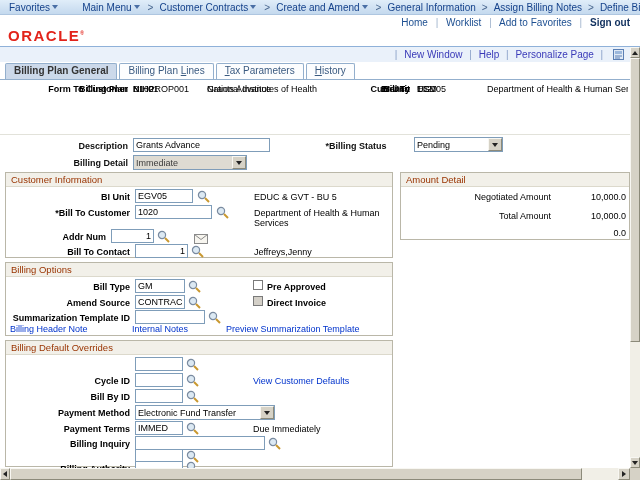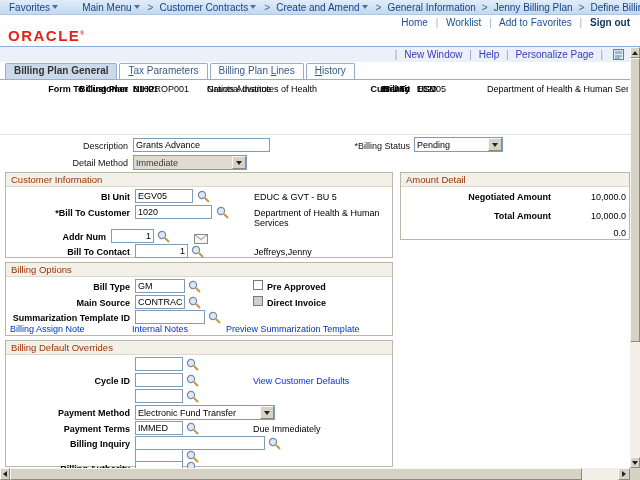--- a/index.html
+++ b/index.html
@@ -44,21 +44,21 @@
   .hf{position:absolute;top:84px;left:0;width:630px;height:50px;font-size:9px}
   .hf span{position:absolute;white-space:nowrap}
   .hl{font-weight:bold;text-align:right;width:128px;left:0}
   .hlr{font-weight:bold;text-align:right;width:78px;left:332px}
   .r0{top:0}.r1{top:16}.r2{top:32}
   .hv{left:133px}.hd{left:207px}
   .hvr{left:417px}.hdr2{left:487px;width:141px;overflow:hidden}
   .hf-divider{position:absolute;top:134px;left:0;width:630px;height:1px;background:#e2e2da}
 
   
-  .lbl{font-weight:normal;font-size:9px;color:#111;white-space:nowrap}
+  .lbl{font-weight:bold;font-size:9px;color:#111;white-space:nowrap}
   .abs{position:absolute}
   input.fld{position:absolute;height:14px;border:1px solid #7f9db9;font-family:"Liberation Sans",sans-serif;font-size:9px;padding:0 2px;background:#fff;color:#000}
   input.num{text-align:right}
   .combo{position:absolute;height:15px;border:1px solid #7f9db9;background:#fff;display:flex;align-items:center;justify-content:space-between;font-size:9px;padding-left:2px;cursor:pointer}
   .combo .cbtn{width:14px;height:13px;background:var(--btn-face);border:1px solid;border-color:#f8f7f2 #8c8a7a #8c8a7a #f8f7f2;display:flex;align-items:center;justify-content:center;flex:none}
   .combo.disabled{background:#dedbd2;color:#3c3c3c}
   .tri-dn{width:0;height:0;border-left:3px solid transparent;border-right:3px solid transparent;border-top:4px solid #222}
   .tri-up{width:0;height:0;border-left:3px solid transparent;border-right:3px solid transparent;border-bottom:4px solid #222}
   .tri-lf{width:0;height:0;border-top:3px solid transparent;border-bottom:3px solid transparent;border-right:4px solid #222}
   .tri-rt{width:0;height:0;border-top:3px solid transparent;border-bottom:3px solid transparent;border-left:4px solid #222}
@@ -68,21 +68,21 @@
 
   
   .gb{position:absolute;border:1px solid #bab7a8;background:#fff}
   .gb-h{height:14px;line-height:14px;background:#f2f0e9;color:var(--maroon);font-size:9.5px;padding-left:5px;border-bottom:1px solid #dcd9cc;white-space:nowrap}
   .gb .glbl{position:absolute;font-weight:bold;font-size:9px;text-align:right;white-space:nowrap}
   .gb .gtxt{position:absolute;font-size:9px;white-space:nowrap}
   .wrapd{white-space:normal !important;width:128px;line-height:10px}
   .link{color:var(--link-blue);font-size:9px;cursor:pointer;white-space:nowrap}
   .cb{position:absolute;width:10px;height:10px;border:1px solid #7a7a7a;background:#fff;cursor:pointer}
   .cb.disabled{background:#d4d0c8}
-  .amt-l{position:absolute;font-weight:bold;font-size:9px;text-align:right;width:150px;left:0}
+  .amt-l{position:absolute;font-weight:normal;font-size:9px;text-align:right;width:150px;left:0}
   .amt-v{position:absolute;font-size:9px;right:3px;text-align:right}
 
   
   .sb-btn{position:absolute;background:var(--btn-face);border:1px solid;border-color:#f8f7f2 #8c8a7a #8c8a7a #f8f7f2;display:flex;align-items:center;justify-content:center;cursor:pointer}
   .vsb{position:absolute;right:0;top:47px;width:10px;height:421px;background:#f1efe7}
   .vthumb{position:absolute;right:0;top:58px;width:10px;height:284px;background:var(--btn-face);border:1px solid;border-color:#f8f7f2 #8c8a7a #8c8a7a #f8f7f2;cursor:pointer}
   .hsb{position:absolute;left:0;top:468px;width:630px;height:12px;background:#f1efe7}
   .hthumb{position:absolute;left:10px;top:468px;width:572px;height:12px;background:var(--btn-face);border:1px solid;border-color:#f8f7f2 #8c8a7a #8c8a7a #f8f7f2;cursor:pointer}
   .corner{position:absolute;right:0;top:468px;width:10px;height:12px;background:var(--btn-face)}
 </style>
@@ -95,21 +95,21 @@
     <span class="crumb"><span>Favorites</span><span class="caret"></span></span>
     <span class="vdiv"></span>
     <span class="crumb"><span>Main Menu</span><span class="caret"></span></span>
     <span class="csep">&gt;</span>
     <span class="crumb"><span>Customer Contracts</span><span class="caret"></span></span>
     <span class="csep">&gt;</span>
     <span class="crumb"><span>Create and Amend</span><span class="caret"></span></span>
     <span class="csep">&gt;</span>
     <span class="crumb">General Information</span>
     <span class="csep">&gt;</span>
-    <span class="crumb">Jenny Billing Plan</span>
+    <span class="crumb">Assign Billing Notes</span>
     <span class="csep">&gt;</span>
     <span class="crumb">Define Billing Plan</span>
   </div>
 
   <div class="hdr-links">
     <span class="lnk">Home</span>
     <span class="pipe">|</span>
     <span class="lnk">Worklist</span>
     <span class="pipe">|</span>
     <span class="lnk">Add to Favorites</span>
@@ -131,22 +131,22 @@
     <span class="pp-icon"><svg width="11" height="11">
           <rect x="0.5" y="0.5" width="10" height="10" fill="#dfe9f5" stroke="#5b7fb4"></rect>
           <rect x="2" y="2" width="7" height="3" fill="#9cb8dc"></rect>
           <line x1="2" y1="7" x2="9" y2="7" stroke="#5b7fb4"></line>
           <line x1="2" y1="9" x2="7" y2="9" stroke="#5b7fb4"></line>
         </svg></span>
   </div>
 
   <div class="tabs">
     <div class="tab active"><span>Billing Plan General</span></div>
+    <div class="tab"><span>Billing Plan </span><span class="u">L</span><span>ines</span></div>
     <div class="tab"><span class="u">T</span><span>ax Parameters</span></div>
-    <div class="tab"><span>Billing Plan </span><span class="u">L</span><span>ines</span></div>
     <div class="tab"><span class="u">H</span><span>istory</span></div>
   </div>
   <div class="tabs-rule"></div>
 
   <div class="hf">
     <span class="hv r0">NIHPROP001</span>
     <span class="hlr r0">BI Unit</span>
     <span class="hvr r0">EGV05</span>
 
     <span class="hl r1">Form To Customer</span>
@@ -159,28 +159,28 @@
     <span class="hl r2">Billing Plan</span>
     <span class="hv r2">B102</span>
     <span class="hd r2">Grants Advance</span>
     <span class="hlr r2">Currency</span>
     <span class="hvr r2">USD</span>
   </div>
   <div class="hf-divider"></div>
 
   <span class="lbl abs" style="top:141px;left:0;width:128px;text-align:right;display:inline-block">Description</span>
   <input class="fld" style="top: 138px; left: 133px; width: 137px;" value="Grants Advance">
-  <span class="lbl abs" style="top:141px;left:302px;width:108px;text-align:right;display:inline-block">*Billing Status</span>
+  <span class="lbl abs" style="top:141px;left:302px;width:108px;text-align:center;display:inline-block">*Billing Status</span>
   <div class="combo" style="top:137px;left:414px;width:89px">
     <span>Pending</span>
     <span class="cbtn">
         <span class="tri-dn"></span>
       </span>
   </div>
-  <span class="lbl abs" style="top:158px;left:0;width:128px;text-align:right;display:inline-block">Detail Method</span>
+  <span class="lbl abs" style="top:158px;left:0;width:128px;text-align:right;display:inline-block">Billing Detail</span>
   <div class="combo disabled" style="top:155px;left:133px;width:114px">
     <span>Immediate</span>
     <span class="cbtn">
         <span class="tri-dn"></span>
       </span>
   </div>
 
   <div class="gb" style="left:5px;top:172px;width:388px;height:86px">
     <div class="gb-h">Customer Information</div>
     <span class="glbl" style="top:19px;left:0;width:124px">BI Unit</span>
@@ -232,57 +232,58 @@
     <div class="gb-h">Billing Options</div>
     <span class="glbl" style="top:19px;left:0;width:124px">Bill Type</span>
     <input class="fld" style="top: 16px; left: 129px; width: 50px;" value="GM">
     <span class="lookup" style="top:16px;left:182px"><svg width="13" height="13">
           <circle cx="5" cy="5" r="3.6" fill="#dce9f3" stroke="#7a8ba0" stroke-width="1.2"></circle>
           <line x1="8" y1="8" x2="12" y2="12" stroke="#c9982f" stroke-width="2"></line>
         </svg></span>
     <span class="cb" style="top:17px;left:247px"></span>
     <span class="glbl" style="top:19px;left:261px;text-align:left">Pre Approved</span>
 
-    <span class="glbl" style="top:35px;left:0;width:124px">Main Source</span>
+    <span class="glbl" style="top:35px;left:0;width:124px">Amend Source</span>
     <input class="fld" style="top: 32px; left: 129px; width: 50px;" value="CONTRACTS">
     <span class="lookup" style="top:32px;left:182px"><svg width="13" height="13">
           <circle cx="5" cy="5" r="3.6" fill="#dce9f3" stroke="#7a8ba0" stroke-width="1.2"></circle>
           <line x1="8" y1="8" x2="12" y2="12" stroke="#c9982f" stroke-width="2"></line>
         </svg></span>
     <span class="cb disabled" style="top:33px;left:247px"></span>
     <span class="glbl" style="top:35px;left:261px;text-align:left">Direct Invoice</span>
 
     <span class="glbl" style="top:50px;left:0;width:124px">Summarization Template ID</span>
     <input class="fld" style="top: 47px; left: 129px; width: 70px;" value="">
     <span class="lookup" style="top:47px;left:202px"><svg width="13" height="13">
           <circle cx="5" cy="5" r="3.6" fill="#dce9f3" stroke="#7a8ba0" stroke-width="1.2"></circle>
           <line x1="8" y1="8" x2="12" y2="12" stroke="#c9982f" stroke-width="2"></line>
         </svg></span>
 
-    <span class="link" style="position:absolute;top:61px;left:4px">Billing Assign Note</span>
+    <span class="link" style="position:absolute;top:61px;left:4px">Billing Header Note</span>
     <span class="link" style="position:absolute;top:61px;left:126px">Internal Notes</span>
     <span class="link" style="position:absolute;top:61px;left:220px">Preview Summarization Template</span>
   </div>
 
   <div class="gb" style="left:5px;top:340px;width:388px;height:127px">
     <div class="gb-h">Billing Default Overrides</div>
     <input class="fld" style="top: 16px; left: 129px; width: 48px;" value="">
     <span class="lookup" style="top:16px;left:180px"><svg width="13" height="13">
           <circle cx="5" cy="5" r="3.6" fill="#dce9f3" stroke="#7a8ba0" stroke-width="1.2"></circle>
           <line x1="8" y1="8" x2="12" y2="12" stroke="#c9982f" stroke-width="2"></line>
         </svg></span>
 
     <span class="glbl" style="top:35px;left:0;width:124px">Cycle ID</span>
     <input class="fld" style="top: 32px; left: 129px; width: 48px;" value="">
     <span class="lookup" style="top:32px;left:180px"><svg width="13" height="13">
           <circle cx="5" cy="5" r="3.6" fill="#dce9f3" stroke="#7a8ba0" stroke-width="1.2"></circle>
           <line x1="8" y1="8" x2="12" y2="12" stroke="#c9982f" stroke-width="2"></line>
         </svg></span>
     <span class="link" style="position:absolute;top:35px;left:247px">View Customer Defaults</span>
 
+    <span class="glbl" style="top:51px;left:0;width:124px">Bill By ID</span>
     <input class="fld" style="top: 48px; left: 129px; width: 48px;" value="">
     <span class="lookup" style="top:48px;left:180px"><svg width="13" height="13">
           <circle cx="5" cy="5" r="3.6" fill="#dce9f3" stroke="#7a8ba0" stroke-width="1.2"></circle>
           <line x1="8" y1="8" x2="12" y2="12" stroke="#c9982f" stroke-width="2"></line>
         </svg></span>
 
     <span class="glbl" style="top:67px;left:0;width:124px">Payment Method</span>
     <div class="combo" style="top:64px;left:129px;width:140px">
       <span>Electronic Fund Transfer</span>
       <span class="cbtn">

